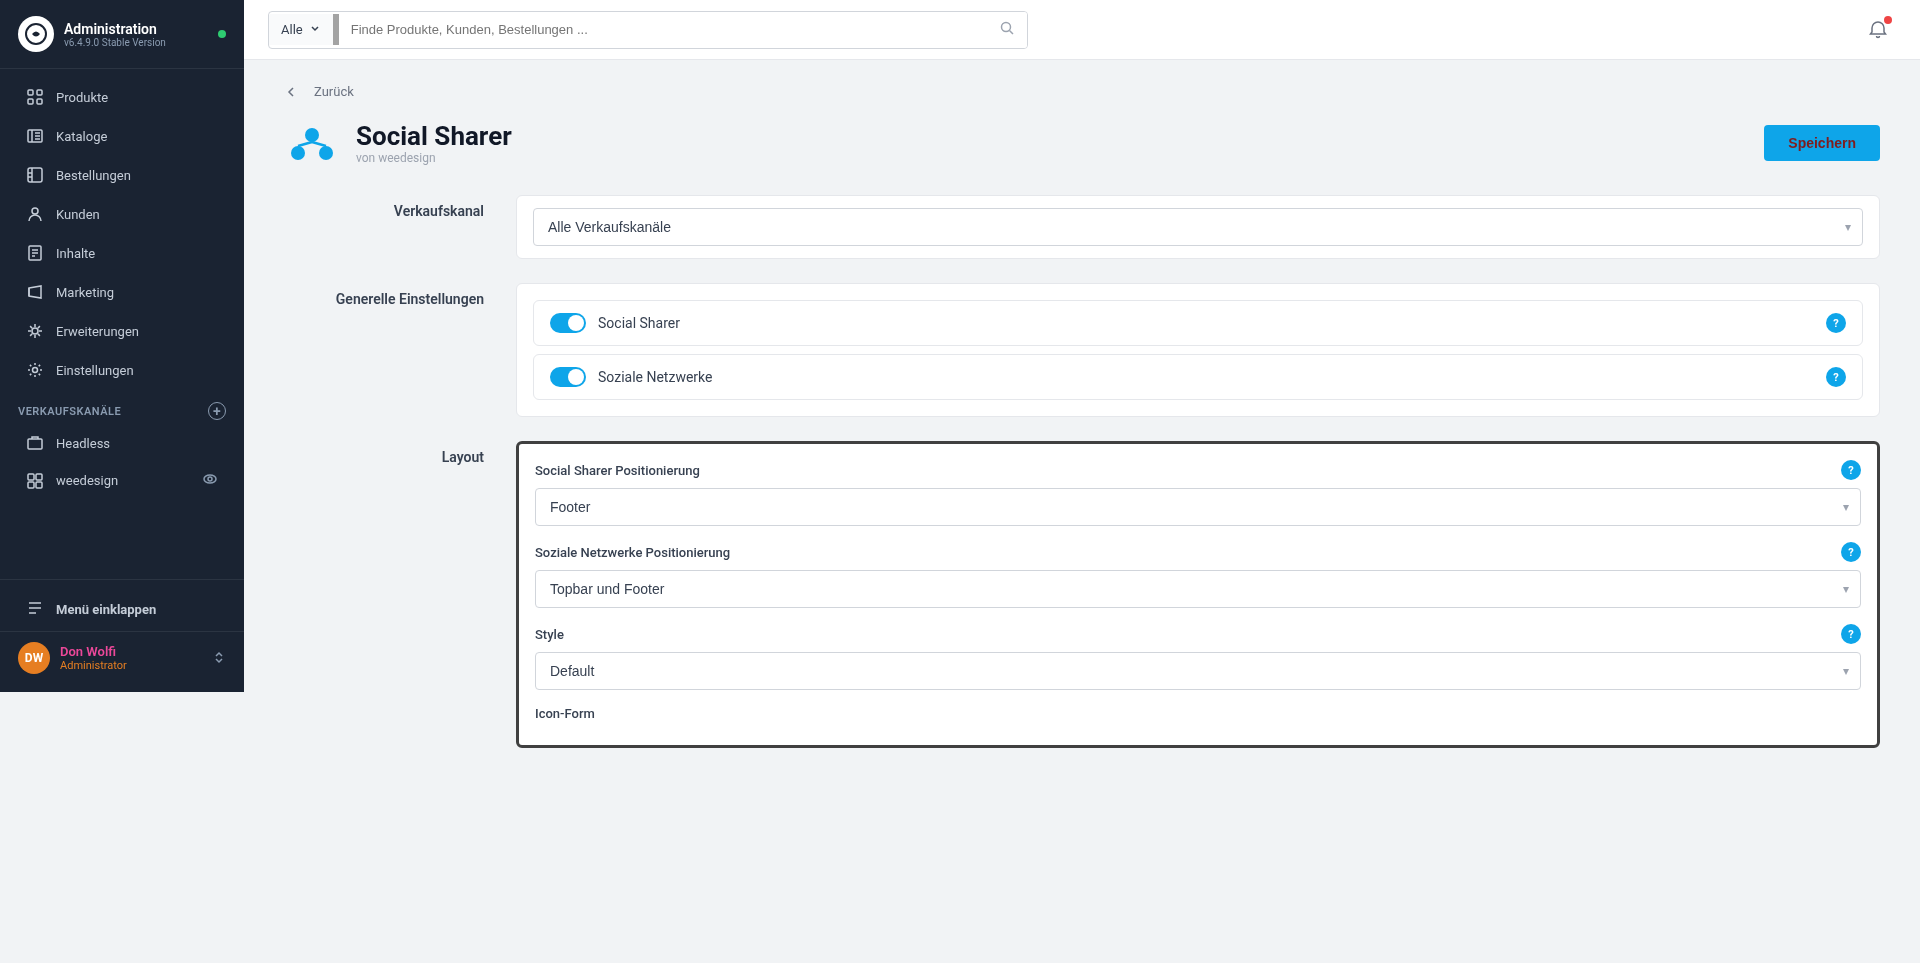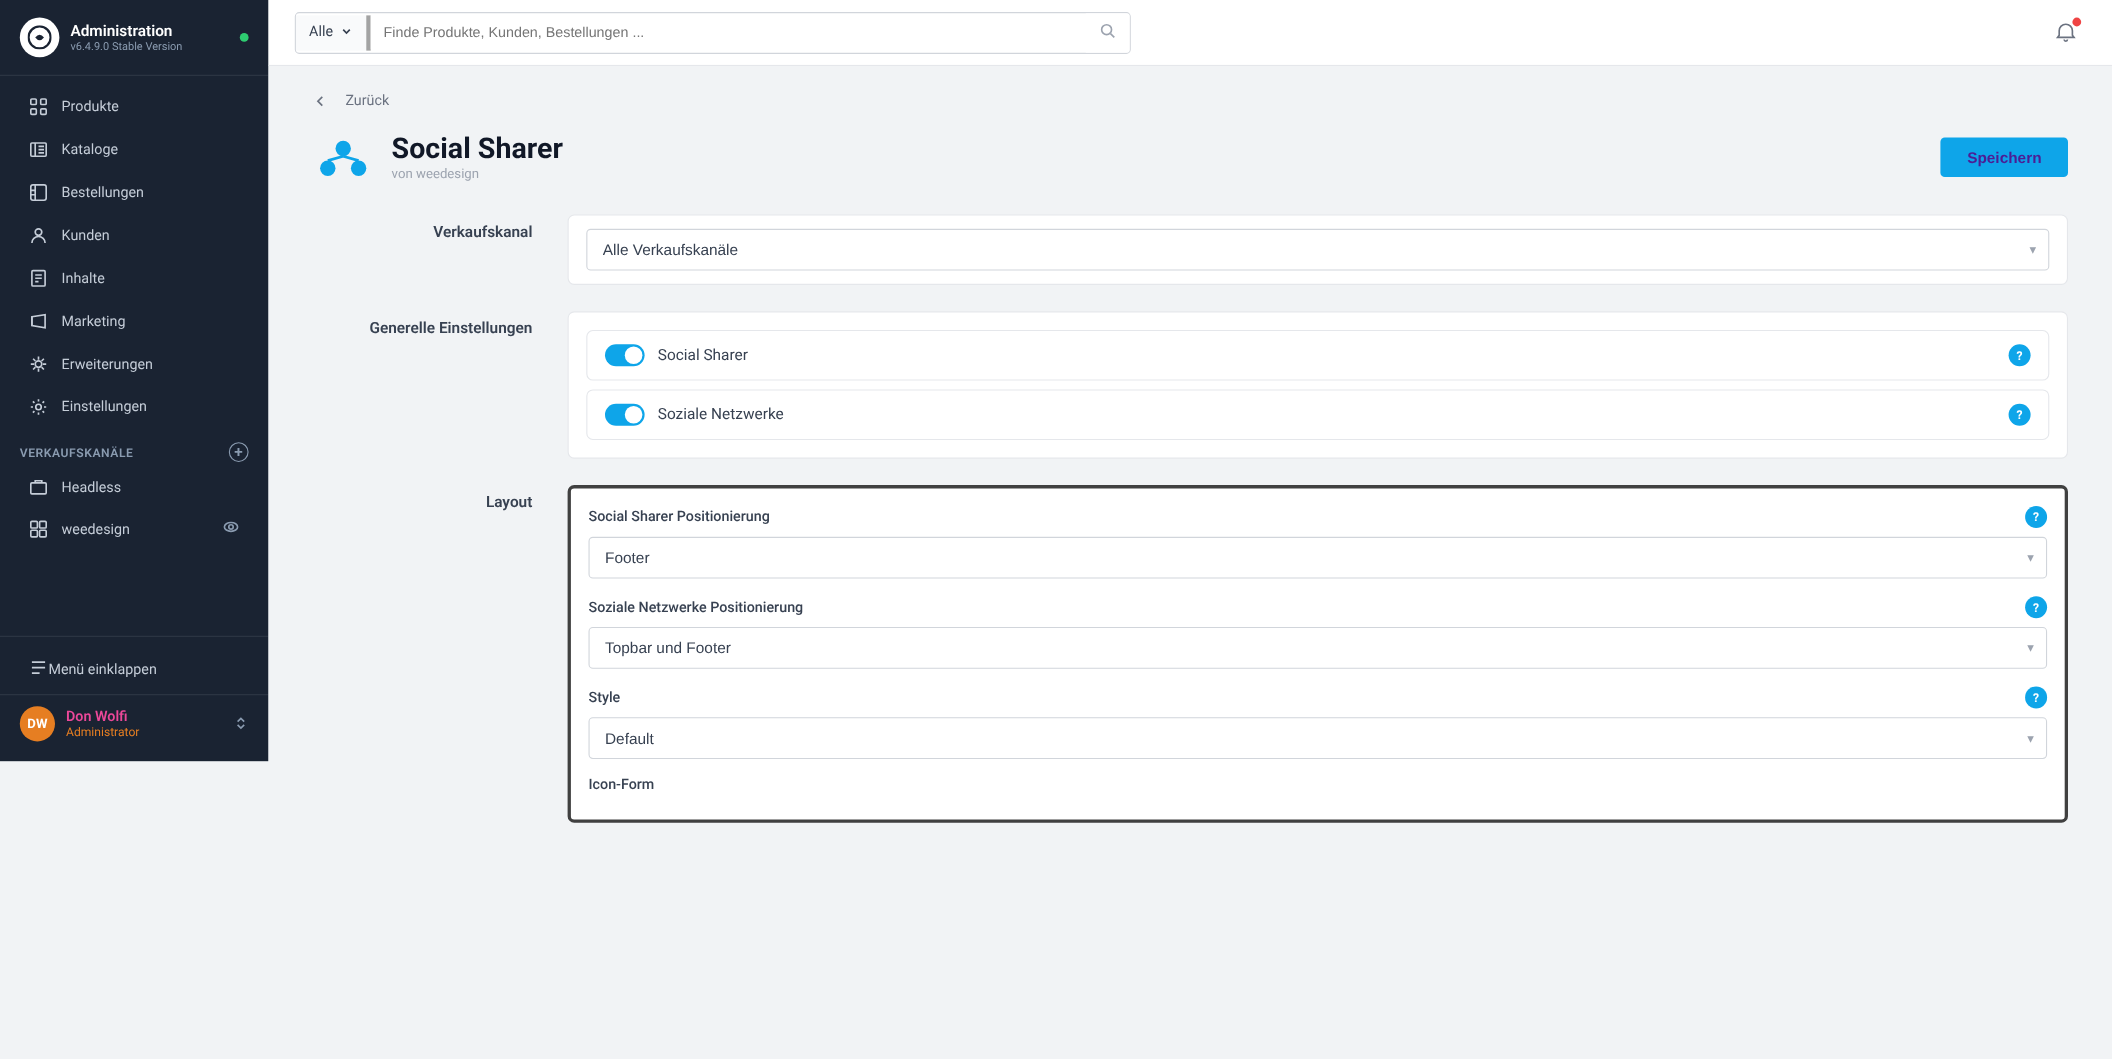--- a/index.html
+++ b/index.html
@@ -83,23 +83,23 @@
       border-radius: 4px;
     }
     .channel-item .ch-icon { width: 18px; height: 18px; display: flex; align-items: center; justify-content: center; flex-shrink: 0; }
     .channel-item .eye-btn { margin-left: auto; color: #8a9bb0; font-size: 13px; }
 
     .sidebar-bottom {
       padding: 8px 0;
       border-top: 1px solid rgba(255,255,255,0.08);
     }
     .collapse-menu {
-      display: flex; align-items: center; 
+      display: flex; align-items: center; gap: 12px;
       padding: 10px 18px; cursor: pointer; font-size: 13px; color: #c5cdd8;
-      margin: 1px 8px; border-radius: 4px;
+      margin: 1px 8px; border-radius: 4px; font-weight: bold;
     }
 
     .user-section {
       display: flex; align-items: center; gap: 10px;
       padding: 10px 18px; cursor: pointer;
       border-top: 1px solid rgba(255,255,255,0.08);
     }
     .user-avatar {
       width: 32px; height: 32px; border-radius: 50%;
       background: #e67e22; display: flex; align-items: center;
@@ -136,21 +136,21 @@
       align-items: center;
       border: 1px solid #d1d5db;
       border-radius: 4px;
       overflow: hidden;
       width: 760px;
     }
     .search-filter-btn {
       display: flex; align-items: center; gap: 6px;
       padding: 8px 12px;
       background: #f9fafb;
-      border-right: 4px solid #a3a3a3;
+      border-right: 6px solid #a3a3a3;
       font-size: 13px; color: #374151; cursor: pointer;
       white-space: nowrap;
     }
     .search-input {
       flex: 1; border: none; outline: none;
       padding: 8px 12px; font-size: 13px; color: #9ca3af;
       background: #fff;
     }
     .search-icon-btn {
       padding: 8px 12px; cursor: pointer; color: #9ca3af;
@@ -187,21 +187,21 @@
       display: flex; align-items: center; gap: 16px;
     }
     .plugin-icon {
       width: 56px; height: 56px;
       display: flex; align-items: center; justify-content: center;
     }
     .plugin-name { font-size: 26px; font-weight: 700; color: #111827; }
     .plugin-by { font-size: 12px; color: #9ca3af; }
 
     .save-btn {
-      background: #0ea5e9; color: #4c1d95; border: none;
+      background: #0ea5e9; color: #7f1d1d; border: none;
       padding: 10px 24px; border-radius: 4px;
       font-size: 14px; font-weight: 600; cursor: pointer;
     }
 
     
     .form-section {
       display: flex; gap: 32px; margin-bottom: 24px;
     }
     .form-section-label {
       width: 200px; min-width: 200px;

